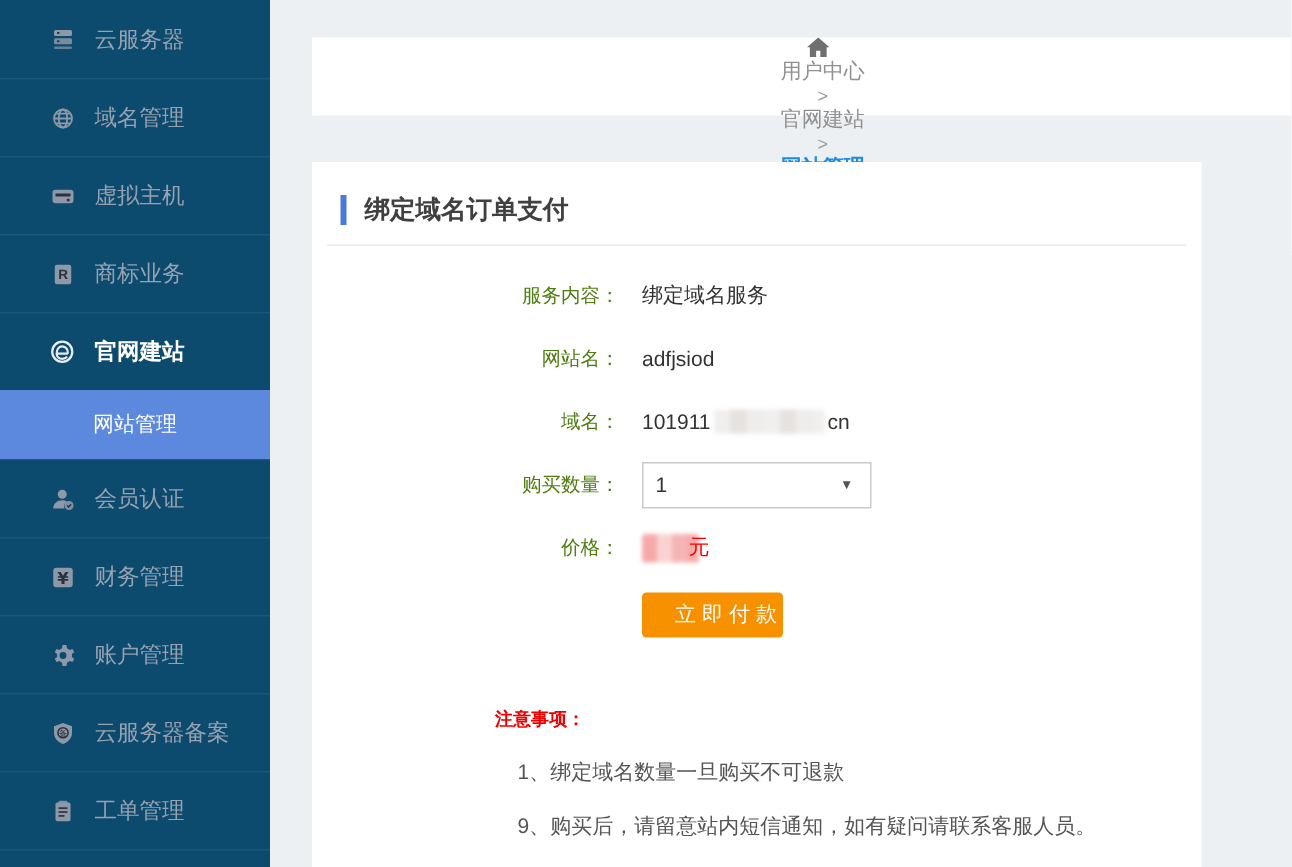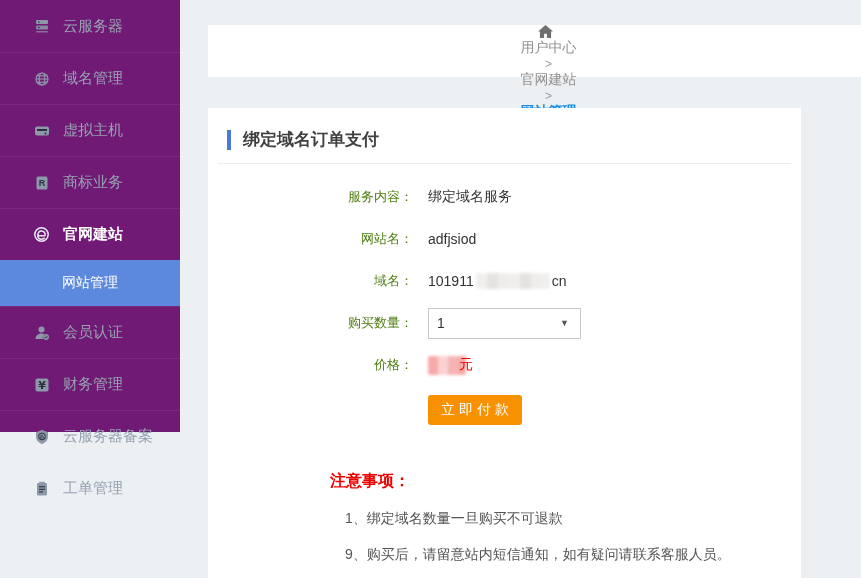--- a/index.html
+++ b/index.html
@@ -6,22 +6,22 @@
   html,body { width:861px; height:578px; }
   body {
     position:relative; overflow:hidden;
     background:#edf0f3;
     font-family:"Liberation Sans","DejaVu Sans",sans-serif;
     -webkit-font-smoothing:antialiased;
   }
 
   
   .sidebar {
-    position:absolute; left:0; top:0; width:180px; height:432px;
-    background:#701a75;
+    position:absolute; left:0; top:0; width:180px; height:578px;
+    background:#0c4a6e;
   }
   .side-item {
     height:52px; display:flex; align-items:center; padding-left:33px;
     cursor:pointer;
   }
   .side-item + .side-item, .after-sub { border-top:1px solid rgba(255,255,255,0.07); }
   .side-item .icn {
     width:17px; height:17px; margin-right:13px; color:#8d98a8;
     display:flex; align-items:center; justify-content:center; flex:0 0 17px;
   }
@@ -90,24 +90,25 @@
   .qty-arrow {
     position:absolute; right:12px; top:10px; font-size:9px; color:#555;
     pointer-events:none;
   }
 
   .pay-btn {
     display:block; margin:9px 0 0 220px; width:94px; height:30px;
     background:#f79100; color:#fff; border:none; border-radius:3px;
     font-size:14px; letter-spacing:4px; text-indent:4px; cursor:pointer;
     font-family:"Liberation Sans","DejaVu Sans",sans-serif;
+    text-align:right;
   }
 
   .notes { margin:46px 0 0 122px; }
-  .notes-title { color:#ee0000; font-size:16px; font-weight:bold; }
+  .notes-title { color:#ee0000; font-size:12px; font-weight:bold; }
   .note-item { margin:18px 0 0 15px; font-size:14px; color:#555; }
 </style>
 </head>
 <body>
 
 <nav class="sidebar">
 
   <div class="side-item">
     <span class="icn">
       <svg width="16" height="16" viewBox="0 0 16 16" fill="currentColor">
@@ -184,20 +185,28 @@
   <div class="side-item">
     <span class="icn">
       <svg width="16" height="16" viewBox="0 0 16 16">
           <rect x="1.5" y="1.5" width="13" height="13" rx="2" fill="currentColor"></rect>
           <text x="8" y="12" text-anchor="middle" font-size="11" font-weight="bold" fill="#2c323d" font-family="DejaVu Sans, sans-serif">¥</text>
         </svg>
     </span>
     <span class="lbl">财务管理</span>
   </div>
 
+  <div class="side-item">
+    <span class="icn">
+      <svg width="16" height="16" viewBox="0 0 16 16" fill="currentColor">
+          <path fill-rule="evenodd" d="M14 8c0-.4 0-.7-.1-1l1.6-1.2-1.2-2.1-1.9.6a5 5 0 0 0-1.7-1L10.3 1H7.7l-.4 2.3a5 5 0 0 0-1.7 1l-1.9-.6-1.2 2.1L4.1 7a5.6 5.6 0 0 0 0 2l-1.6 1.2 1.2 2.1 1.9-.6a5 5 0 0 0 1.7 1l.4 2.3h2.6l.4-2.3a5 5 0 0 0 1.7-1l1.9.6 1.2-2.1L13.9 9c.1-.3.1-.6.1-1zM8 10.3A2.3 2.3 0 1 1 8 5.7a2.3 2.3 0 0 1 0 4.6z"></path>
+        </svg>
+    </span>
+    <span class="lbl">账户管理</span>
+  </div>
 
   <div class="side-item">
     <span class="icn">
       <svg width="16" height="16" viewBox="0 0 16 16">
           <path d="M8 1l6 2.2v4.3c0 3.6-2.5 6.3-6 7.5-3.5-1.2-6-3.9-6-7.5V3.2L8 1z" fill="currentColor"></path>
           <circle cx="8" cy="7.5" r="3.4" fill="none" stroke="#2c323d" stroke-width="1"></circle>
           <text x="8" y="9.6" text-anchor="middle" font-size="5.5" fill="#2c323d" font-family="DejaVu Sans, sans-serif">备</text>
         </svg>
     </span>
     <span class="lbl">云服务器备案</span>

